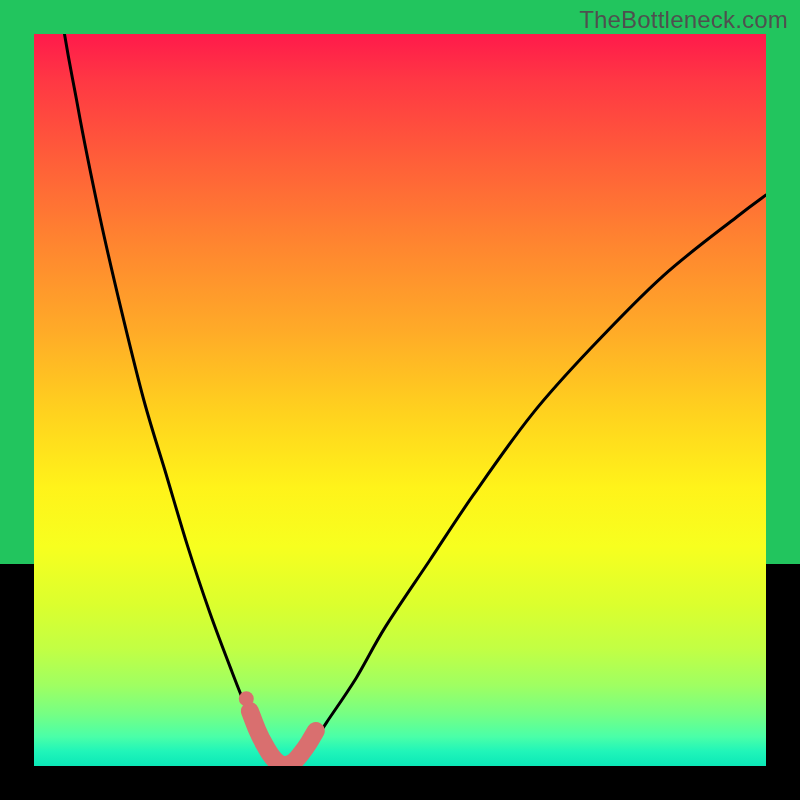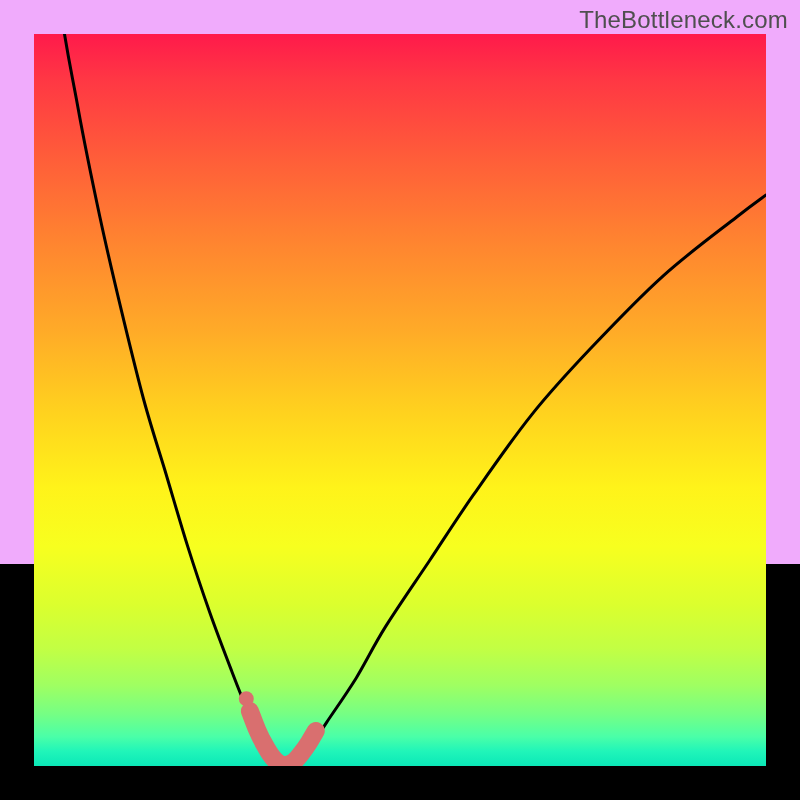--- a/index.html
+++ b/index.html
@@ -8,21 +8,21 @@
     width: 800px;
     height: 800px;
     overflow: hidden;
     background: #000;
     font-family: Arial, Helvetica, sans-serif;
   }
   .frame {
     position: absolute;
     left: 0; top: 0;
     width: 800px; height: 564px;
-    background: #f0abfc;
+    background: #22c55e;
   }
   .plot-area {
     position: absolute;
     left: 34px;
     top: 34px;
     width: 732px;
     height: 732px;
     overflow: hidden;
   }
   .gradient-bg {

